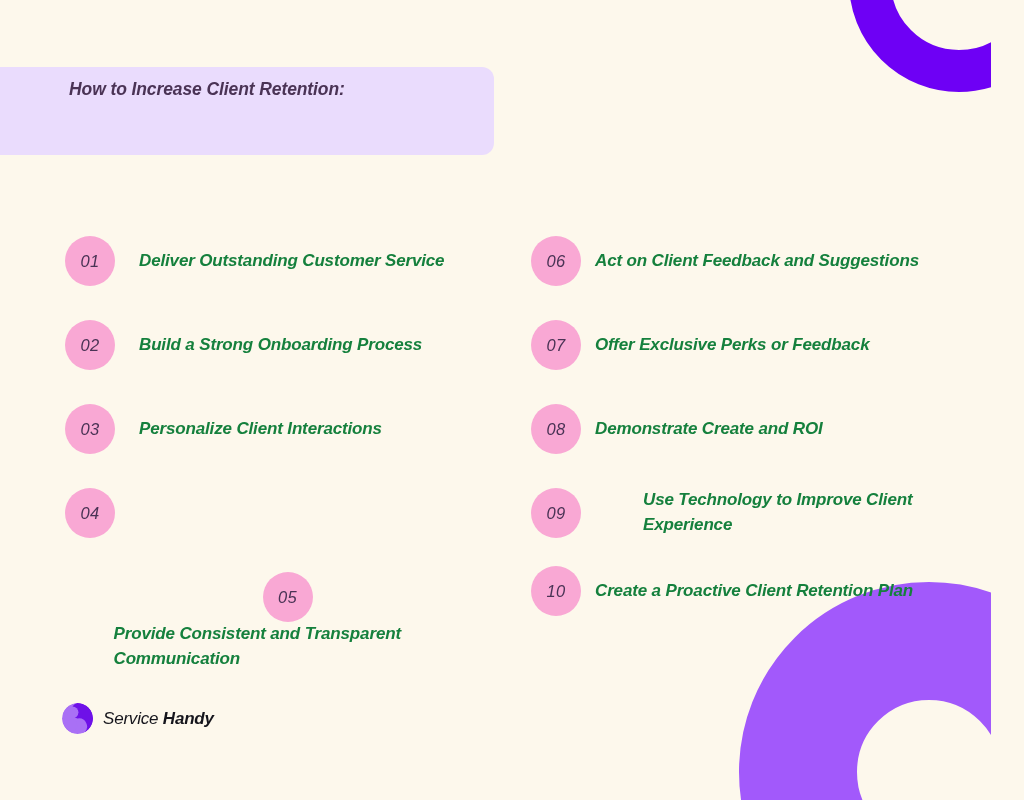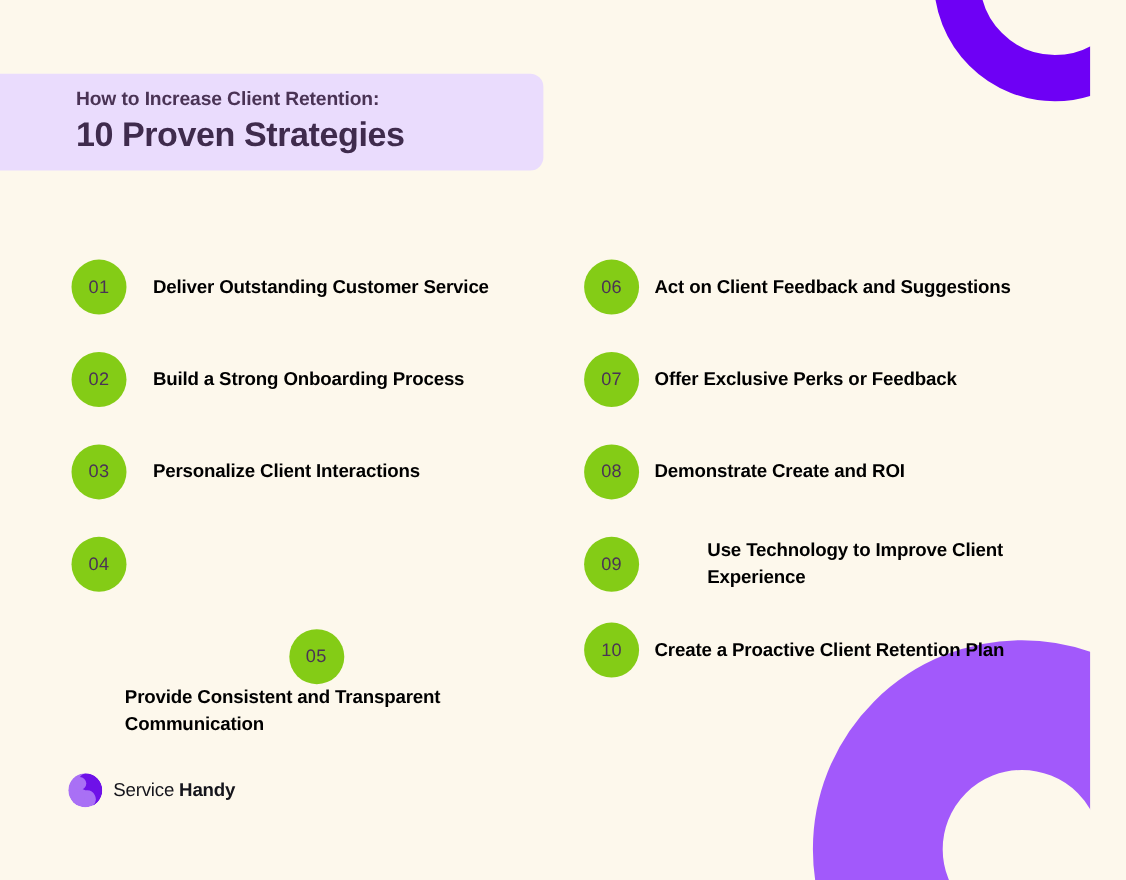--- a/index.html
+++ b/index.html
@@ -14,20 +14,21 @@
     overflow: hidden;
     position: relative;
   }
 
   #canvas {
     position: relative;
     width: 991px;
     height: 800px;
     overflow: hidden;
     background: #FDF8EC;
+    font-style: italic;
   }
 
   
   .deco-ring {
     position: absolute;
     border-radius: 50%;
     background: transparent;
   }
   #ring-top-right {
     width: 220px;
@@ -95,35 +96,35 @@
     display: flex;
     align-items: center;
     width: 100%;
   }
 
   .badge {
     flex: 0 0 auto;
     width: 50px;
     height: 50px;
     border-radius: 50%;
-    background: #84cc16;
+    background: #f9a8d4;
     color: #4A3355;
     font-size: 16.5px;
     font-weight: normal;
     letter-spacing: 0.3px;
     display: flex;
     align-items: center;
     justify-content: center;
     box-sizing: border-box;
   }
 
   .item-label {
     font-size: 17px;
     font-weight: bold;
-    color: #000000;
+    color: #15803d;
     letter-spacing: -0.15px;
     line-height: 1.45;
   }
   #column-left .item-label  { margin-left: 24px; width: 372px; }
   #column-right .item-label { margin-left: 14px; width: 395px; }
 
   
   #logo {
     position: absolute;
     left: 62px;
@@ -150,21 +151,20 @@
 <body>
 
 <div id="canvas">
 
   <div id="ring-top-right" class="deco-ring"></div>
   <div id="ring-bottom-right" class="deco-ring"></div>
 
   <div id="header-band">
     <div id="header-inner">
       <div id="eyebrow">How to Increase Client Retention:</div>
-      <div id="main-title">10 Proven Strategies</div>
     </div>
   </div>
 
   <div id="column-left" class="column">
 
     <div class="list-item" style="top:0px;">
       <div class="badge">01</div>
       <div class="item-label">Deliver Outstanding Customer Service</div>
     </div>
 

